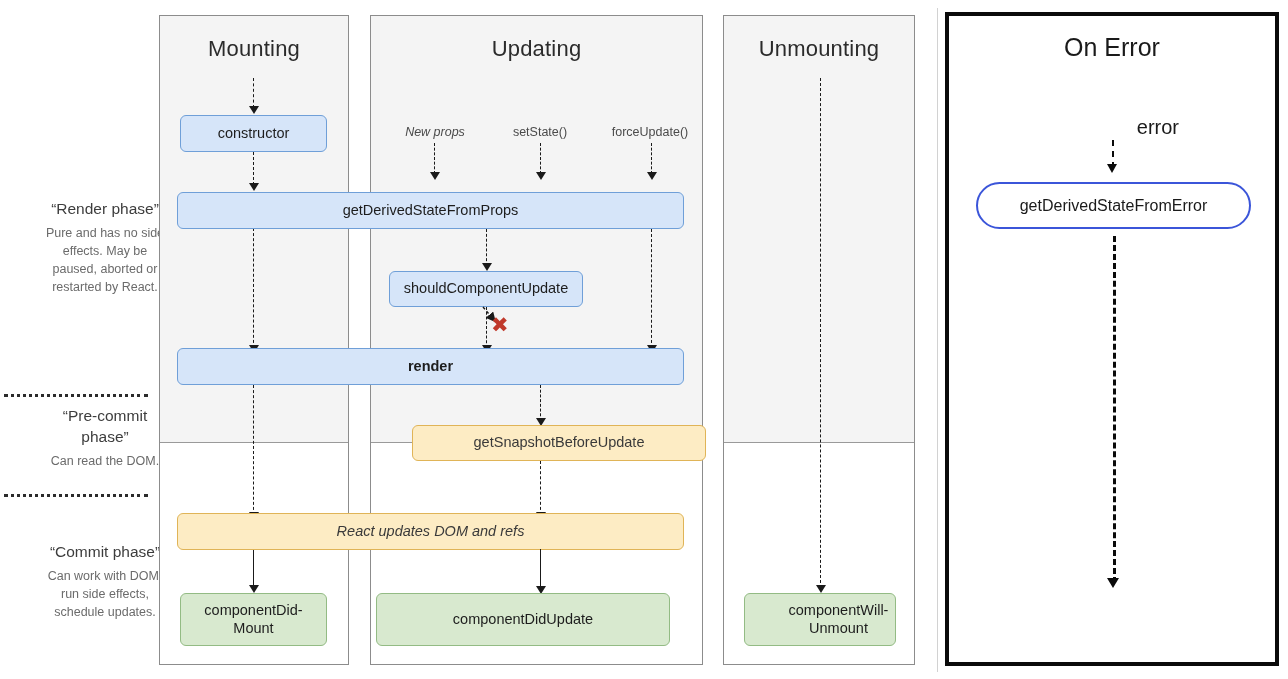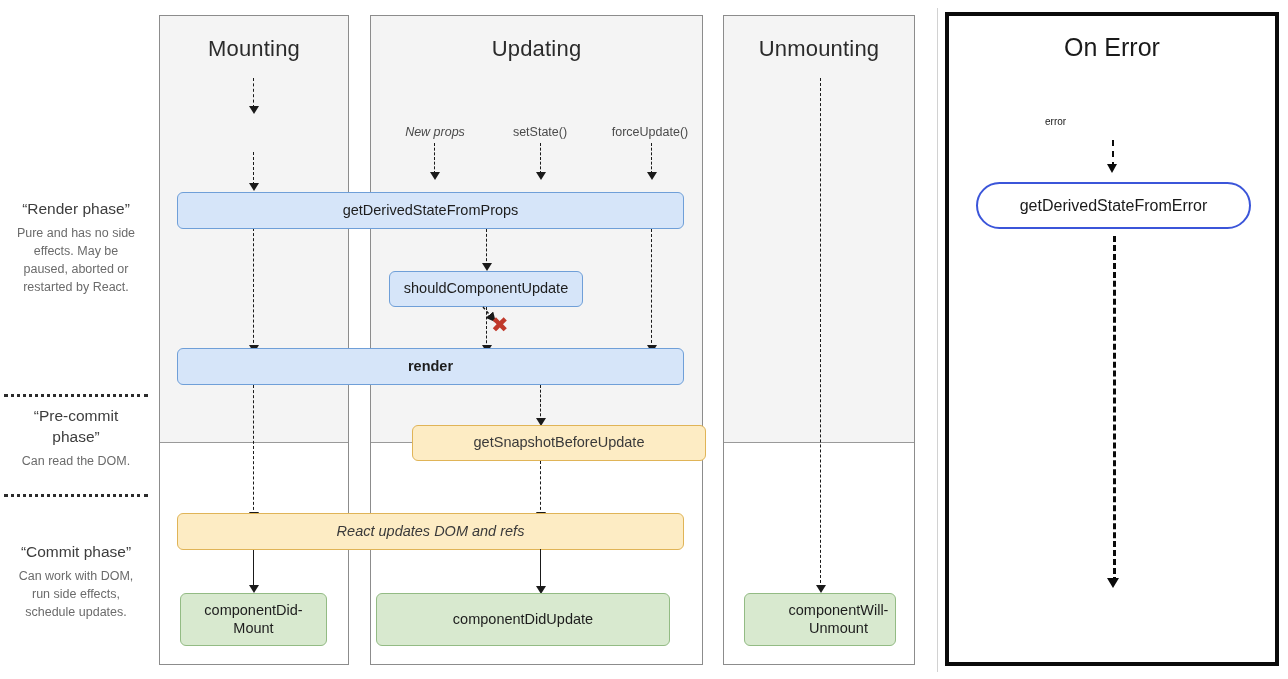--- a/index.html
+++ b/index.html
@@ -2,21 +2,21 @@
 <html><head>
 <meta charset="utf-8">
 <style>
   html,body{margin:0;padding:0;background:#ffffff;}
   body{width:1288px;height:679px;position:relative;overflow:hidden;
        font-family:"Liberation Sans", sans-serif;}
 
   #stage{position:absolute;left:0;top:0;width:1288px;height:679px;}
 
   
-  .legend{position:absolute;left:0;width:152px;text-align:center;color:#3f3f3f;}
+  .legend{position:absolute;left:0;width:152px;text-align:center;color:#3f3f3f;padding-left:29px;}
   .legend .title{font-size:15.5px;color:#3d3d3d;line-height:1.35;}
   .legend .desc{font-size:12.5px;color:#6b6b6b;line-height:1.45;margin-top:4px;}
   .legend-rule{position:absolute;left:4px;width:144px;height:0;
      border-top:3px dotted #2b2b2b;}
 
   
   .panel{position:absolute;border:1px solid #8c8c8c;background:#ffffff;box-sizing:border-box;}
   .panel-shade{position:absolute;background:#f4f4f4;box-sizing:border-box;
      border-bottom:1px solid #9a9a9a;}
   .panel-title{position:absolute;text-align:center;font-size:22px;color:#2b2b2b;
@@ -50,21 +50,21 @@
   .err-panel{position:absolute;border:4px solid #0a0a0a;background:#ffffff;
      box-sizing:border-box;}
   .err-title{position:absolute;text-align:center;font-size:25px;color:#1a1a1a;
      font-family:"Liberation Sans", sans-serif;}
   .err-node{position:absolute;box-sizing:border-box;display:flex;align-items:center;
      justify-content:center;text-align:center;background:#ffffff;
      border-radius:24px;font-size:16px;color:#1a1a1a;
      font-family:"Liberation Sans", sans-serif;}
   .err-node.blue-ring{border:2.5px solid #3b55d9;}
   .err-node.teal-ring{border:3px solid #0aa58c;}
-  .err-label{position:absolute;text-align:left;font-size:10px;color:#1a1a1a;
+  .err-label{position:absolute;text-align:right;font-size:20px;color:#1a1a1a;
      white-space:nowrap;font-family:"Liberation Sans", sans-serif;}
   .err-vline{position:absolute;width:0;border-left:3px dashed #0a0a0a;}
   .err-arrowhead{position:absolute;width:0;height:0;
      border-left:6px solid transparent;border-right:6px solid transparent;
      border-top:10px solid #0a0a0a;}
 </style>
 </head>
 <body>
 
 <div id="stage">
@@ -95,20 +95,21 @@
   <div class="panel" style="left:723px;top:15px;width:192px;height:650px;"></div>
   <div class="panel-shade" style="left:724px;top:16px;width:190px;height:427px;"></div>
 
   <div class="panel-title" style="left:159px;top:36px;width:190px;">Mounting</div>
   <div class="panel-title" style="left:370px;top:36px;width:333px;">Updating</div>
   <div class="panel-title" style="left:723px;top:36px;width:192px;">Unmounting</div>
 
   <div class="vline" style="left:253px;top:78px;height:30px;"></div>
   <div class="arrowhead" style="left:249px;top:106px;"></div>
 
+  <div class="node blue" style="left:180px;top:115px;width:147px;height:37px;">constructor</div>
 
   <div class="vline" style="left:253px;top:152px;height:33px;"></div>
   <div class="arrowhead" style="left:249px;top:183px;"></div>
 
   <div class="vline" style="left:253px;top:228px;height:120px;"></div>
   <div class="arrowhead" style="left:249px;top:345px;"></div>
 
   <div class="vline" style="left:253px;top:385px;height:130px;"></div>
   <div class="arrowhead" style="left:249px;top:512px;"></div>
 

